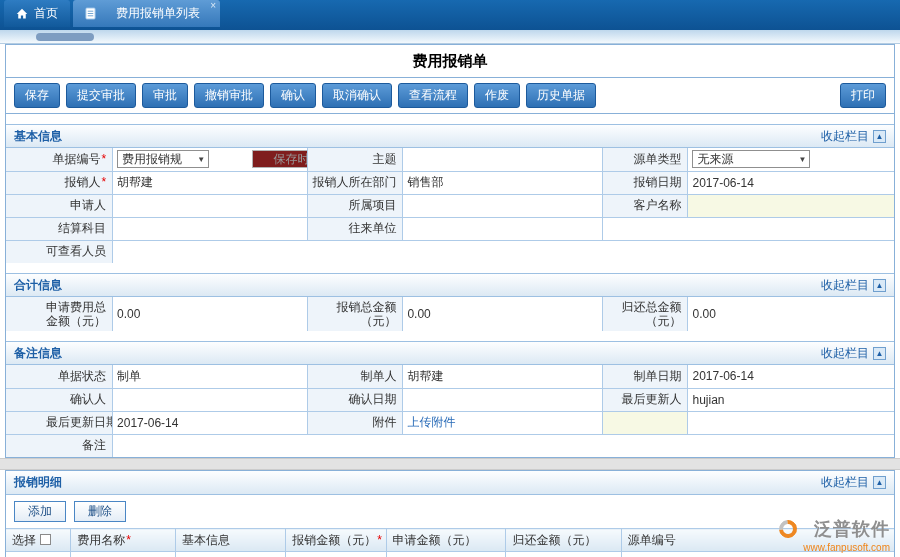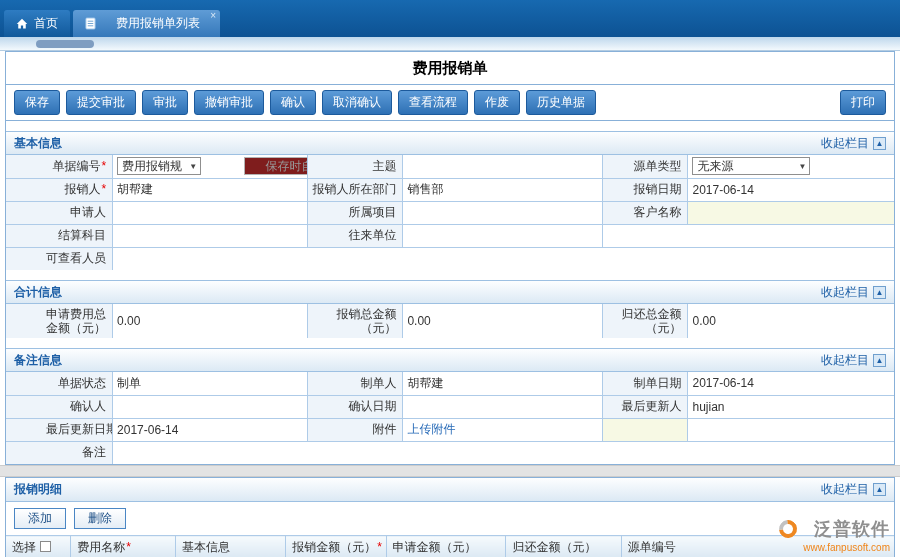--- a/index.html
+++ b/index.html
@@ -7,24 +7,23 @@
   body {
     position: relative;
     background: #ffffff;
     font-family: "Liberation Sans", "DejaVu Sans", sans-serif;
     font-size: 12px;
     color: #333;
   }
 
   
   .tabbar {
-    height: 37px;
+    height: 30px;
     background: linear-gradient(#1769b0, #0d5293);
     display: flex;
-    align-items: flex-end;
     padding-left: 4px;
   }
   .tab {
     height: 27px;
     display: flex;
     align-items: center;
     gap: 6px;
     padding: 0 12px;
     color: #fff;
     border-radius: 3px 3px 0 0;
@@ -119,21 +118,21 @@
   td.cell-y { background: #f7f9e4; }
   .req { color: #e60000; margin-left: 1px; }
   .tall td { height: 34px; }
 
   
   .select {
     display: inline-flex; align-items: center; justify-content: space-between;
     border: 1px solid #8f8f8f; background: #fff;
     height: 18px; padding: 0 3px 0 4px; vertical-align: middle; cursor: pointer;
   }
-  .w92 { width: 84px; }
+  .w92 { width: 92px; }
   .w118 { width: 118px; }
   .select-arrow { font-size: 8px; color: #444; margin-left: 4px; }
   .disabled-input {
     display: inline-block;
     border: 1px solid #b3b3b3; background: #7f1d1d; color: #979797;
     height: 18px; line-height: 16px; padding: 0 20px; width: 118px;
     vertical-align: middle; overflow: hidden; margin-left: 40px;
   }
   .link { color: #2a6cb8; cursor: pointer; }
 

